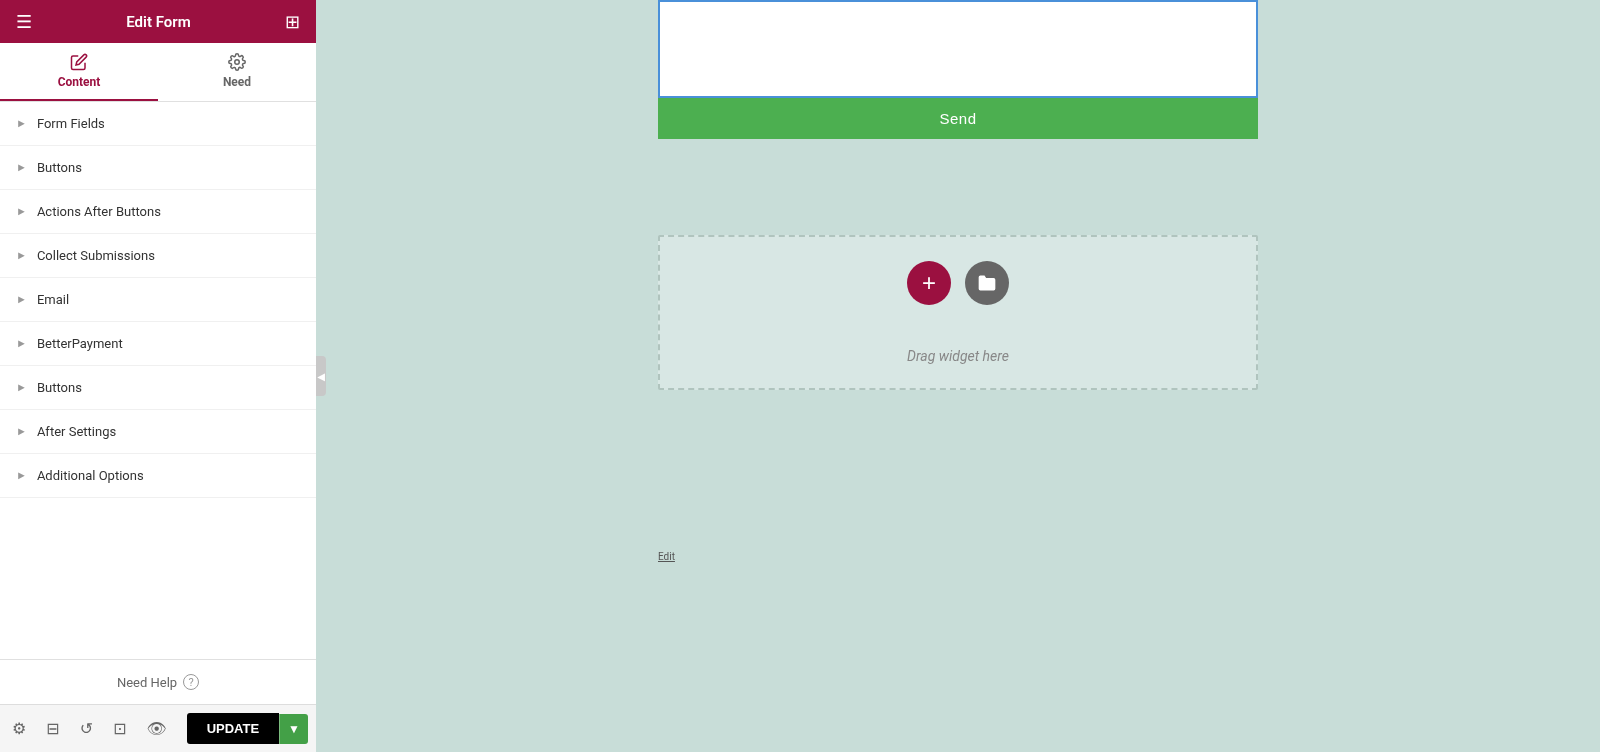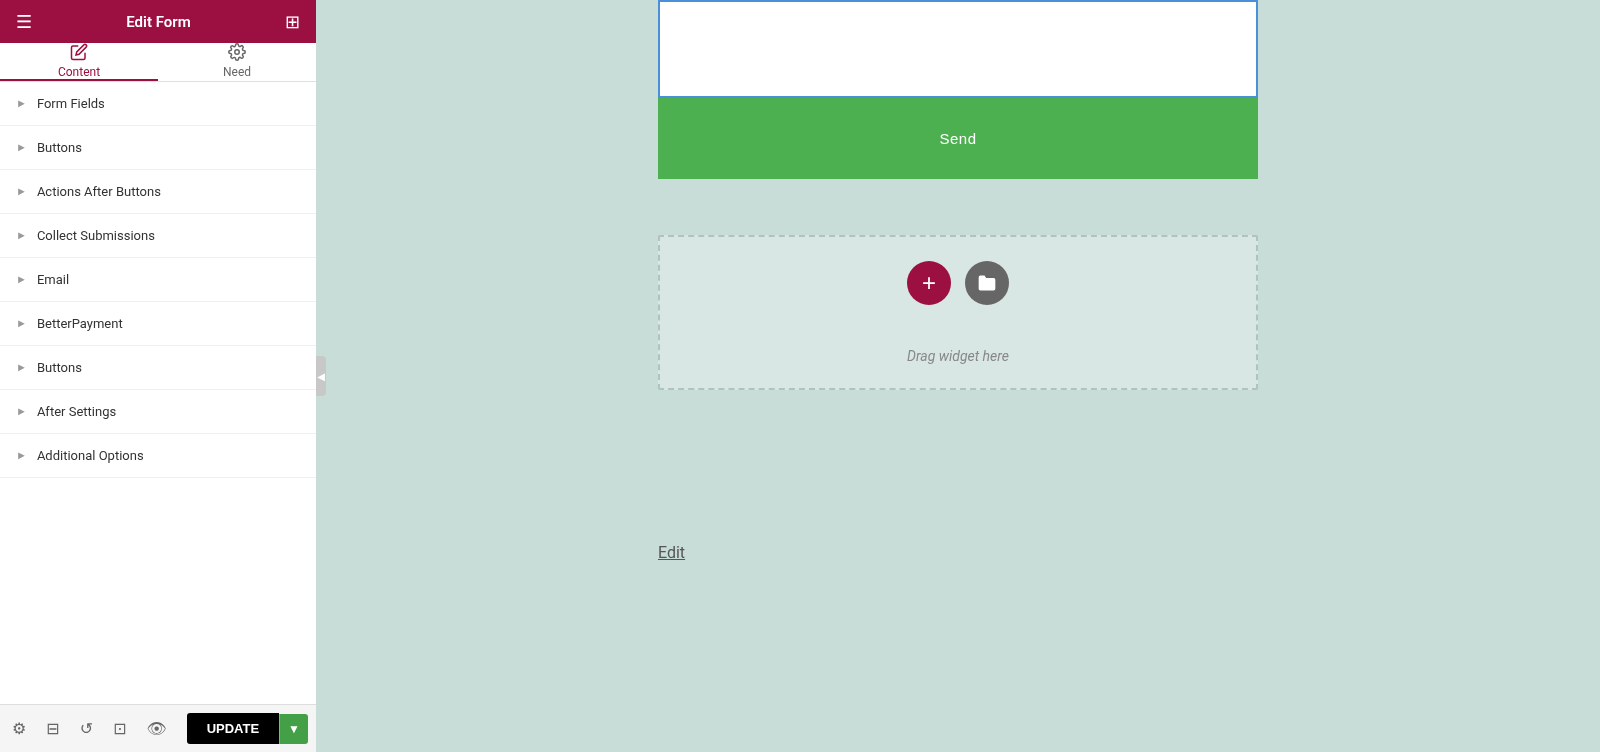--- a/index.html
+++ b/index.html
@@ -46,26 +46,27 @@
       border-bottom: 1px solid #e0e0e0;
       flex-shrink: 0;
     }
 
     .sidebar-tab {
       flex: 1;
       display: flex;
       flex-direction: column;
       align-items: center;
       justify-content: center;
-      padding: 0 0;
+      padding: 10px 0;
       cursor: pointer;
       font-size: 12px;
       color: #666;
       border-bottom: 2px solid transparent;
       gap: 4px;
+      font-weight: bold;
     }
 
     .sidebar-tab.active {
       color: #9b1040;
       border-bottom: 2px solid #9b1040;
     }
 
     .sidebar-tab svg {
       width: 18px;
       height: 18px;
@@ -230,21 +231,21 @@
       resize: none;
       font-size: 14px;
       color: #333;
     }
 
     .send-button {
       width: 100%;
       background: #4caf50;
       color: #fff;
       border: none;
-      padding: 32px;
+      padding: 12px;
       font-size: 15px;
       font-weight: 500;
       cursor: pointer;
       letter-spacing: 0.5px;
     }
 
     
     .drop-zone {
       position: absolute;
       top: 235px;
@@ -300,21 +301,21 @@
       color: #888;
       font-style: italic;
       margin-top: 29px;
     }
 
     
     .edit-link {
       position: absolute;
       bottom: 190px;
       left: calc(50% - 300px);
-      font-size: 16px;
+      font-size: 10px;
       color: #555;
       text-decoration: underline;
       cursor: pointer;
       margin-top: 28px;
     }
 
     
     .sidebar-content::-webkit-scrollbar {
       width: 4px;
     }
@@ -413,20 +414,24 @@
 
     <div class="accordion-item">
       <div class="accordion-header">
         <span class="accordion-arrow">►</span>
         <span>Additional Options</span>
       </div>
     </div>
 
   </div>
 
+  <div class="sidebar-footer">
+    <span>Need Help</span>
+    <span class="help-icon">?</span>
+  </div>
 
   <div class="sidebar-bottom-bar">
     <div class="bottom-bar-icons">
       <span class="bottom-bar-icon">⚙</span>
       <span class="bottom-bar-icon">⊟</span>
       <span class="bottom-bar-icon">↺</span>
       <span class="bottom-bar-icon">⊡</span>
       <span class="bottom-bar-icon">👁</span>
     </div>
     <div class="update-btn-group">

